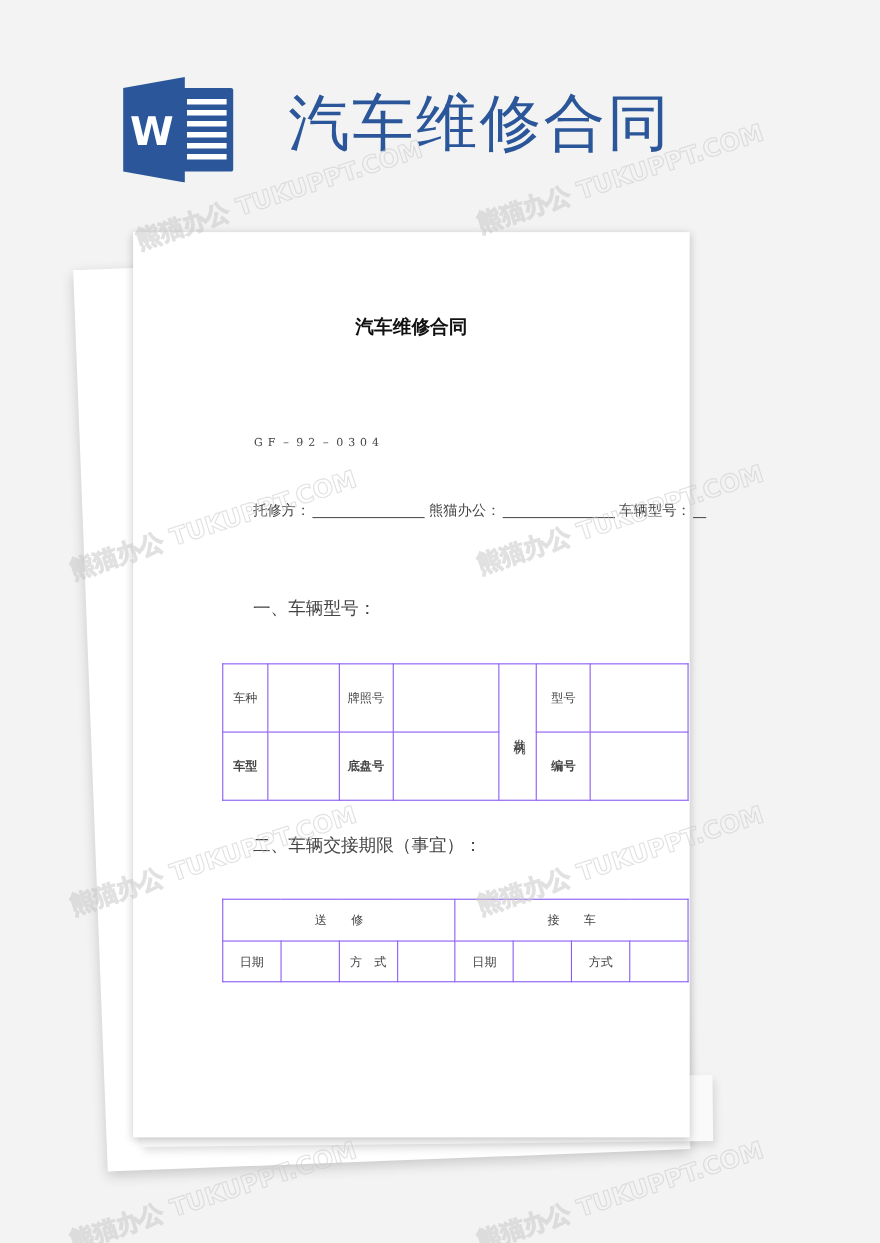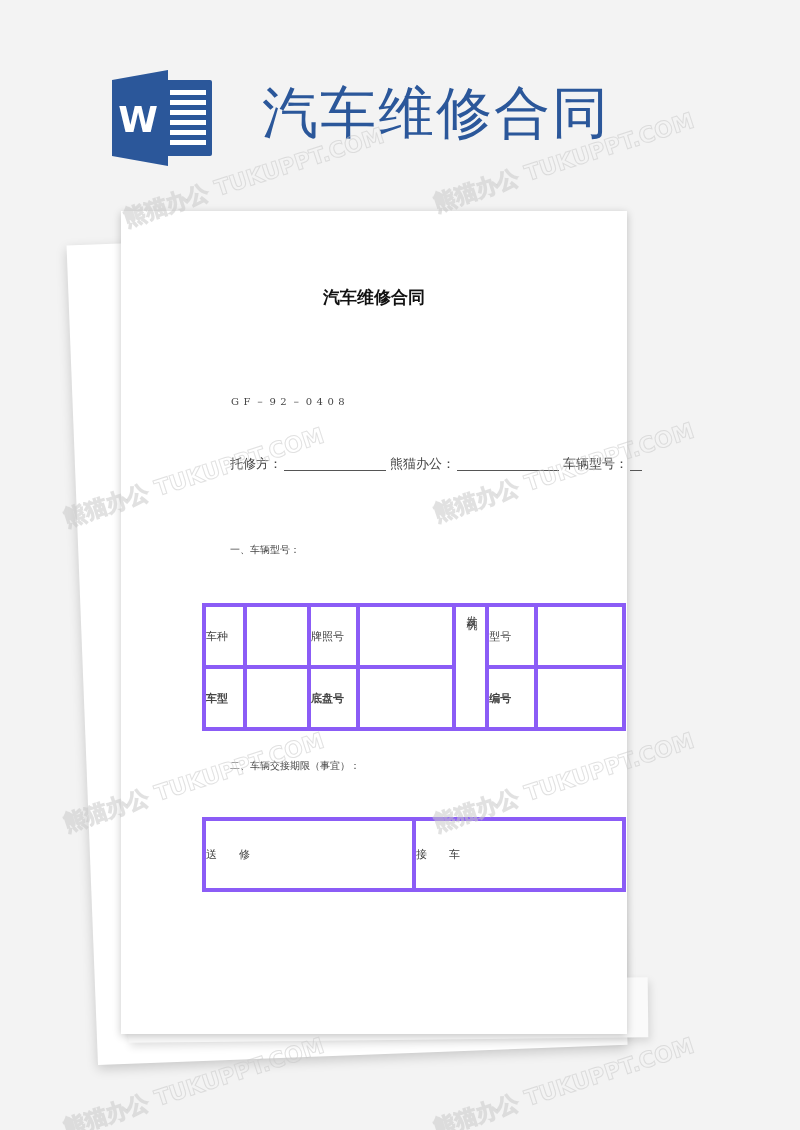--- a/index.html
+++ b/index.html
@@ -43,23 +43,23 @@
     .doc-title {
       position: absolute; left: 0; width: 100%; top: 75px; text-align: center;
       font-family: "DejaVu Sans", "Liberation Sans", sans-serif;
       font-size: 17px; font-weight: bold; color: #111;
     }
     .doc-code {
       position: absolute; left: 110px; top: 184px; font-size: 10px; letter-spacing: 4.5px; color: #444;
     }
     .field-row { position: absolute; left: 109px; font-size: 13px; color: #444; display: flex; align-items: flex-end; white-space: nowrap; }
     .blank { display: inline-block; border-bottom: 1px solid #555; height: 12px; margin: 0 4px 2px 2px; }
-    .section { position: absolute; left: 109px; font-size: 10px; color: #444; }
+    .section { position: absolute; left: 109px; font-size: 16px; color: #444; }
     table.grid { position: absolute; border-collapse: collapse; font-size: 11px; color: #444; }
-    table.grid td { border: 4px solid #8b5cf6; padding: 0; }
+    table.grid td { border: 1px solid #8b5cf6; text-align: center; padding: 0; }
   </style>
 </head>
 <body>
 
 <svg class="word-icon" viewBox="0 0 104 96">
   <rect x="52" y="10" width="50" height="76" rx="2" fill="#2b579a"></rect>
   <g fill="#ffffff">
     <rect x="60" y="20" width="36" height="5"></rect>
     <rect x="60" y="30" width="36" height="5"></rect>
     <rect x="60" y="40" width="36" height="5"></rect>
@@ -70,21 +70,21 @@
   <polygon points="2,10 58,0 58,96 2,86" fill="#2b579a"></polygon>
   <text x="28" y="62" text-anchor="middle" font-family="DejaVu Sans, sans-serif" font-size="36" font-weight="bold" fill="#ffffff">W</text>
 </svg>
 <div class="banner-title">汽车维修合同</div>
 
 <div class="paper-back"></div>
 <div class="paper-back2"></div>
 
 <div class="paper">
   <div class="doc-title">汽车维修合同</div>
-  <div class="doc-code">GF－92－0408</div>
+  <div class="doc-code">GF－92－0304</div>
 
   <div class="field-row" style="top:244px;">
     <span>托修方：</span>
     <span class="blank" style="width:102px;"></span>
     <span>熊猫办公：</span>
     <span class="blank" style="width:102px;"></span>
     <span>车辆型号：</span>
     <span class="blank" style="width:12px;"></span>
   </div>
 
@@ -132,20 +132,30 @@
       <col style="width:53px">
         <col style="width:53px">
         <col style="width:53px">
         <col style="width:53px">
     </colgroup>
     <tbody>
         <tr style="height:38px;font-family:Liberation Mono, monospace;">
       <td colspan="4" style="white-space:pre;">送　　修</td>
       <td colspan="4" style="white-space:pre;">接　　车</td>
     </tr>
+    <tr style="height:37px;">
+      <td>日期</td>
+      <td></td>
+      <td style="white-space:pre;">方　式</td>
+      <td></td>
+      <td>日期</td>
+      <td></td>
+      <td>方式</td>
+      <td></td>
+    </tr>
   </tbody>
     </table>
 </div>
 
 <div class="wm" style="left:120px; top:205px;">熊猫办公 TUKUPPT.COM</div>
 <div class="wm" style="left:430px; top:190px;">熊猫办公 TUKUPPT.COM</div>
 <div class="wm" style="left:60px; top:505px;">熊猫办公 TUKUPPT.COM</div>
 <div class="wm" style="left:430px; top:500px;">熊猫办公 TUKUPPT.COM</div>
 <div class="wm" style="left:60px; top:810px;">熊猫办公 TUKUPPT.COM</div>
 <div class="wm" style="left:430px; top:810px;">熊猫办公 TUKUPPT.COM</div>

